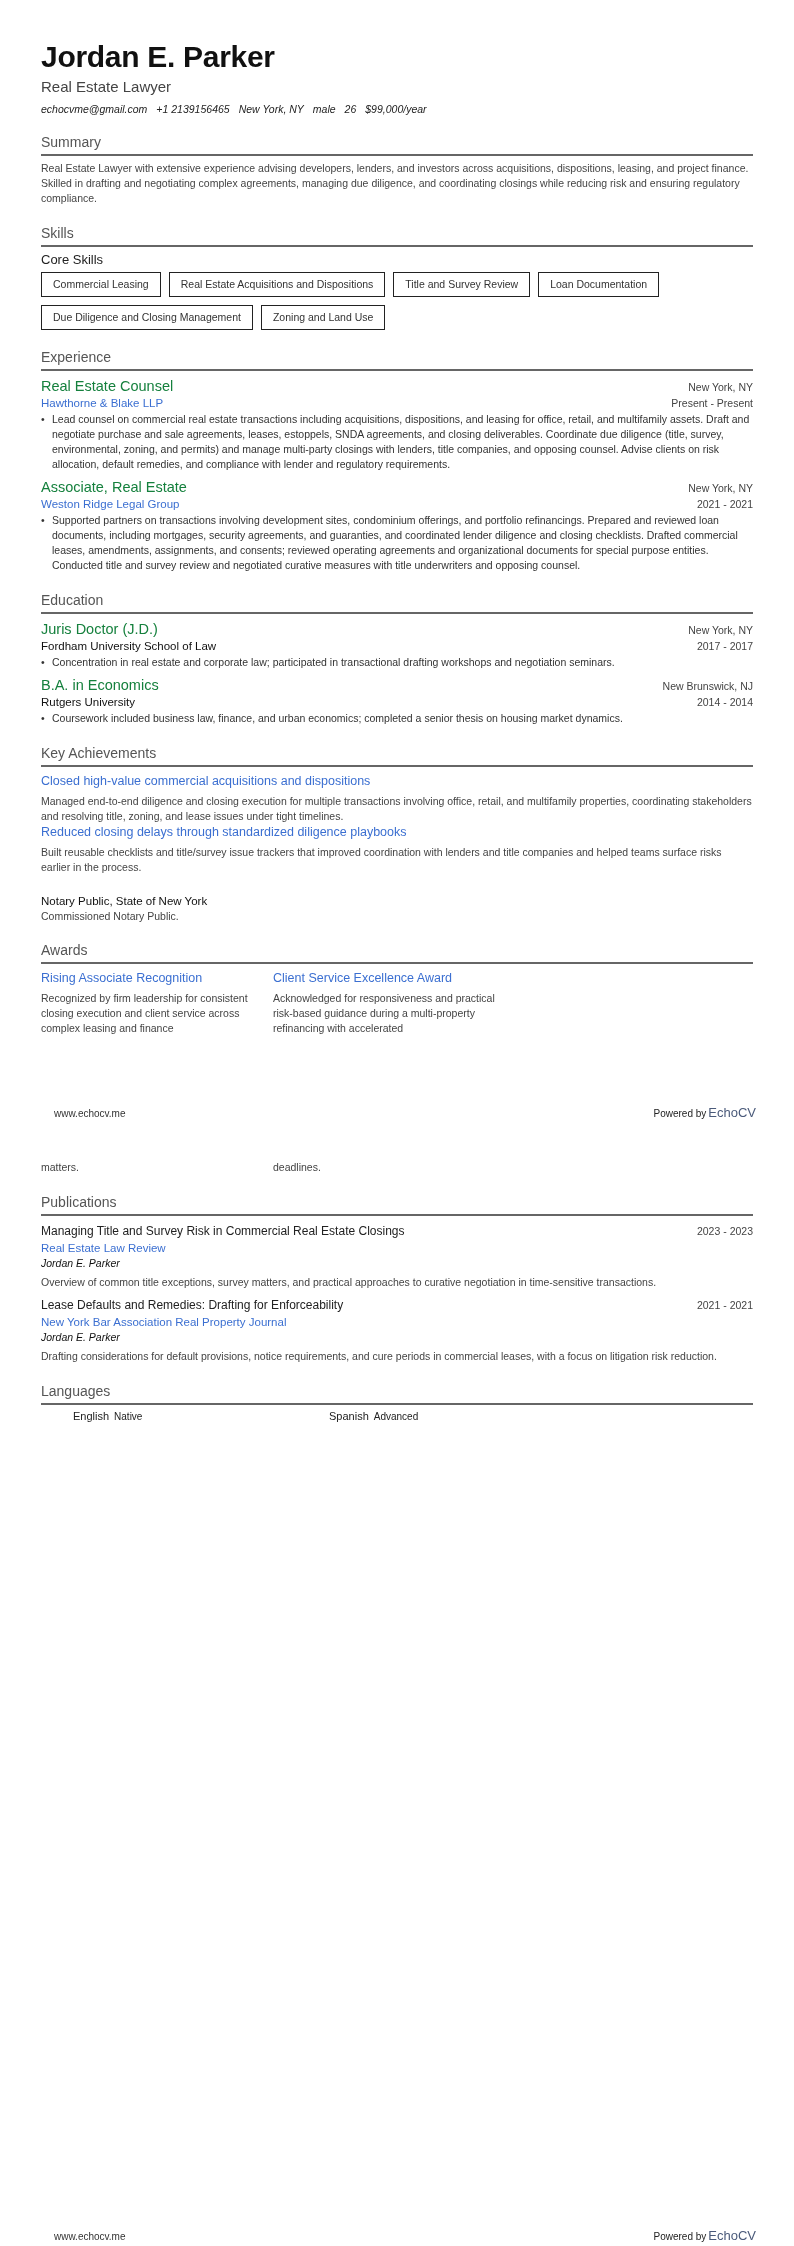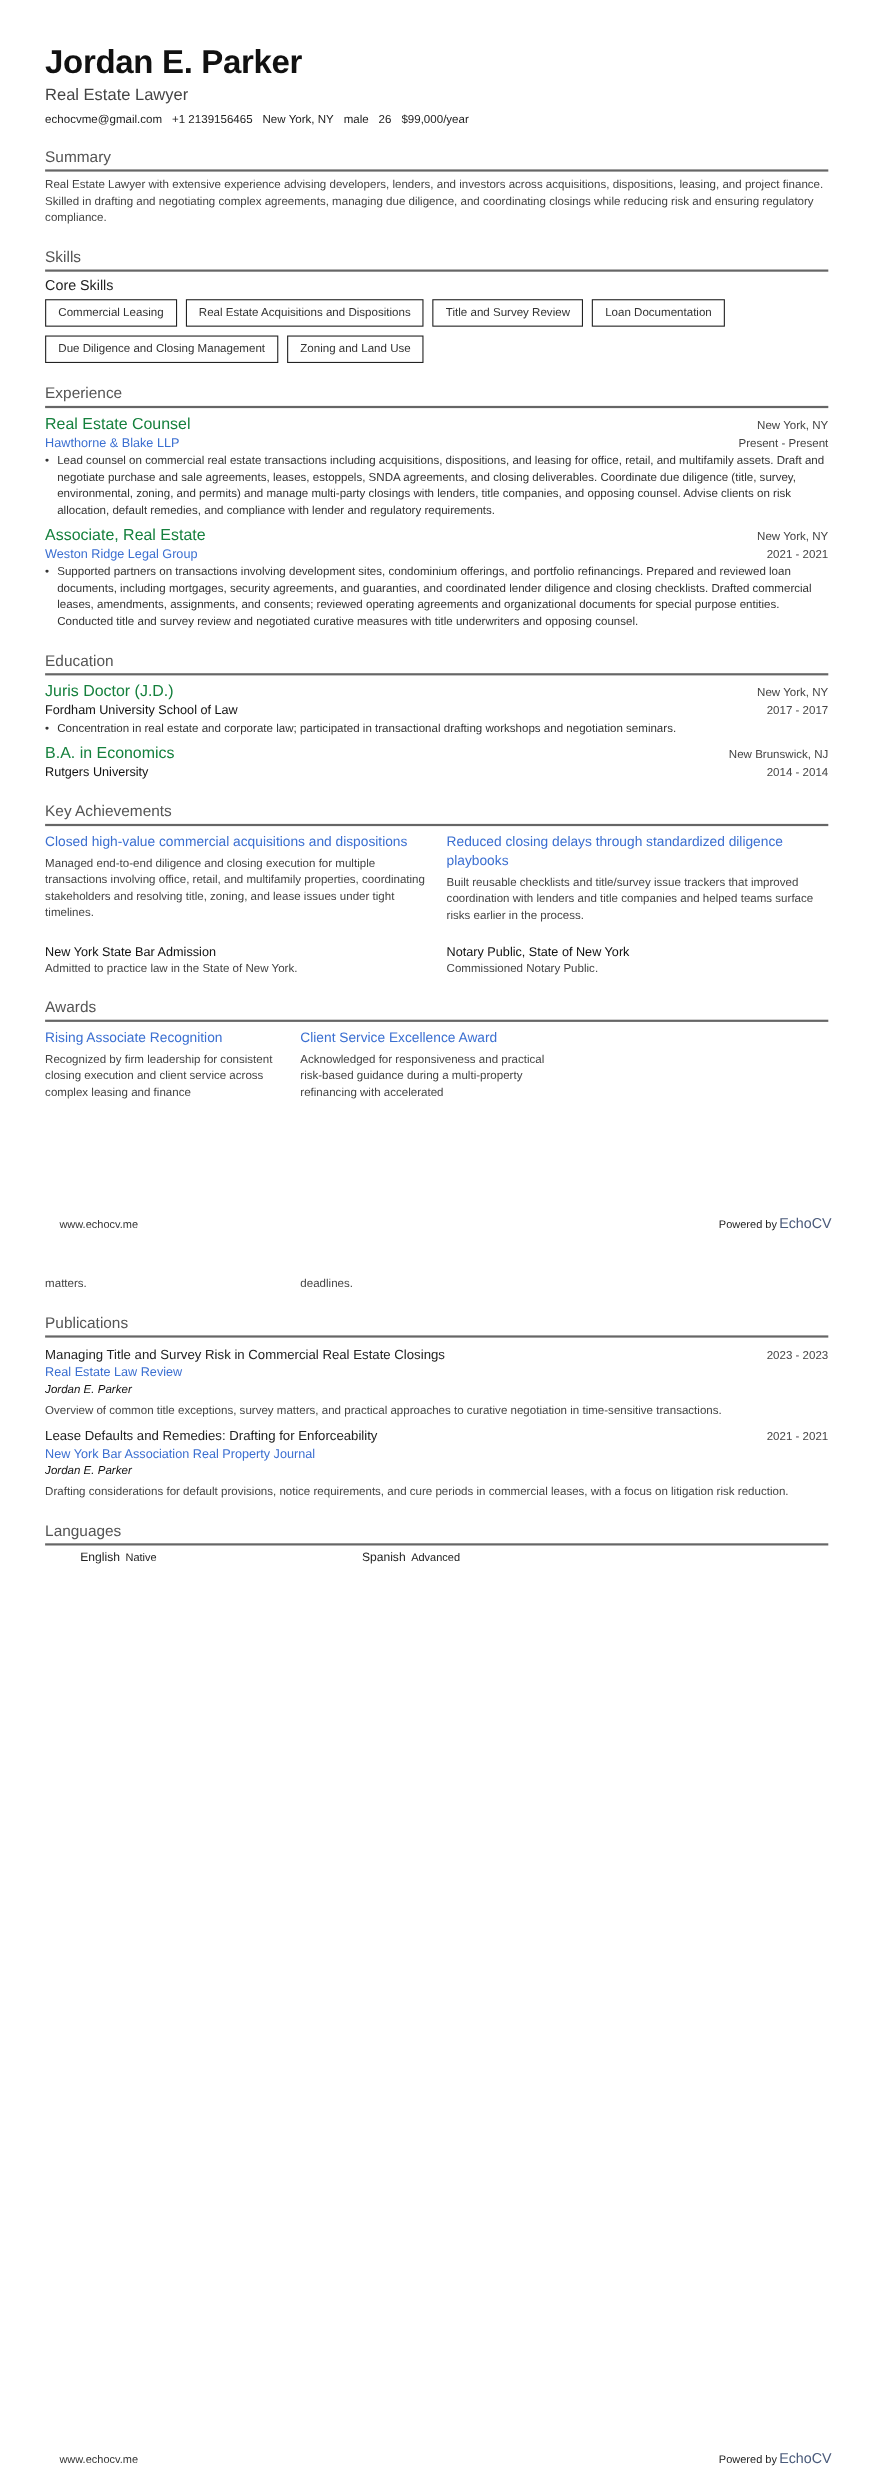--- a/index.html
+++ b/index.html
@@ -2,37 +2,37 @@
 <html><head>
 <meta charset="utf-8">
 <style>
   * { box-sizing: border-box; margin: 0; padding: 0; }
   html, body { width: 794px; background: #ffffff; }
   body { font-family: "Liberation Sans", sans-serif; color: #1f2937; position: relative; height: 2246px; }
   .page { position: absolute; left: 0; width: 794px; }
   .content { padding: 0 41px; }
   .name { font-size: 30px; font-weight: bold; color: #111; letter-spacing: -0.3px; line-height: 34px; }
   .title { font-size: 15px; color: #444; margin-top: 3px; line-height: 20px; }
-  .contact { font-size: 10.5px; color: #222; margin-top: 6px; display: flex; gap: 9px; }
+  .contact { font-size: 10.5px; color: #222; margin-top: 6px; display: flex; gap: 9px; font-style: italic; }
   .section { margin-top: 18px; }
   .section-title { font-size: 14px; color: #555; line-height: 18px; padding-bottom: 3px; border-bottom: 2px solid #666; }
   .para { font-size: 10.5px; color: #444; line-height: 15px; margin-top: 5px; }
   .subhead { font-size: 13px; color: #222; margin-top: 5px; }
   .tags { display: flex; flex-wrap: wrap; gap: 8px; margin-top: 5px; }
   .tag { border: 1.5px solid #222; font-size: 10.5px; color: #333; padding: 5px 11px; line-height: 13px; }
   .entry { margin-top: 6px; }
   .row { display: flex; justify-content: space-between; align-items: baseline; }
   .role { font-size: 14.5px; color: #15803d; line-height: 18px; }
   .meta { font-size: 10.5px; color: #444; }
   .org { font-size: 11.5px; color: #3b6fd1; line-height: 16px; }
   .org-dark { font-size: 11.5px; color: #111; line-height: 16px; }
   ul.bul { list-style: none; margin-top: 1px; }
   ul.bul li { font-size: 10.5px; color: #333; line-height: 15px; padding-left: 11px; position: relative; }
   ul.bul li::before { content: "•"; position: absolute; left: 0; }
-  .grid2 { display: grid; grid-template-columns: 1fr 1fr; column-gap: 18px; margin-top: 6px; }
+  .grid2 { display: grid; grid-template-columns: 1fr; column-gap: 18px; margin-top: 6px; }
   .ach-title { font-size: 12.5px; color: #3b6fd1; line-height: 17px; }
   .ach-desc { font-size: 10.5px; color: #444; line-height: 15px; margin-top: 4px; }
   .cert-name { font-size: 11.5px; color: #111; line-height: 16px; }
   .cert-desc { font-size: 10.5px; color: #444; line-height: 14px; }
   .awards { display: flex; margin-top: 6px; }
   .award { width: 232px; }
   .pub-title { font-size: 12px; color: #222; line-height: 18px; }
   .pub-venue { font-size: 11.5px; color: #3b6fd1; line-height: 16px; }
   .pub-author { font-size: 10.5px; font-style: italic; color: #111; line-height: 15px; }
   .pub-desc { font-size: 10.5px; color: #444; line-height: 15px; margin-top: 4px; }
@@ -125,44 +125,43 @@
       </div>
       <div class="entry">
         <div class="row">
           <span class="role">B.A. in Economics</span>
           <span class="meta">New Brunswick, NJ</span>
         </div>
         <div class="row">
           <span class="org-dark">Rutgers University</span>
           <span class="meta">2014 - 2014</span>
         </div>
+        <ul class="bul">
+            <li>Coursework included business law, finance, and urban economics; completed a senior thesis on housing market dynamics.</li>
+          </ul>
       </div>
     </div>
 
     <div class="section">
       <div class="section-title">Key Achievements</div>
       <div class="grid2">
         <div>
           <div class="ach-title">Closed high-value commercial acquisitions and dispositions</div>
           <div class="ach-desc">Managed end-to-end diligence and closing execution for multiple transactions involving office, retail, and multifamily properties, coordinating stakeholders and resolving title, zoning, and lease issues under tight timelines.</div>
         </div>
         <div>
           <div class="ach-title">Reduced closing delays through standardized diligence playbooks</div>
           <div class="ach-desc">Built reusable checklists and title/survey issue trackers that improved coordination with lenders and title companies and helped teams surface risks earlier in the process.</div>
         </div>
       </div>
     </div>
 
     <div class="section">
       <div class="grid2">
         <div>
-          <div class="cert-name">New York State Bar Admission</div>
-          <div class="cert-desc">Admitted to practice law in the State of New York.</div>
-        </div>
-        <div>
           <div class="cert-name">Notary Public, State of New York</div>
           <div class="cert-desc">Commissioned Notary Public.</div>
         </div>
       </div>
     </div>
 
     <div class="section">
       <div class="section-title">Awards</div>
       <div class="awards">
         <div class="award">

